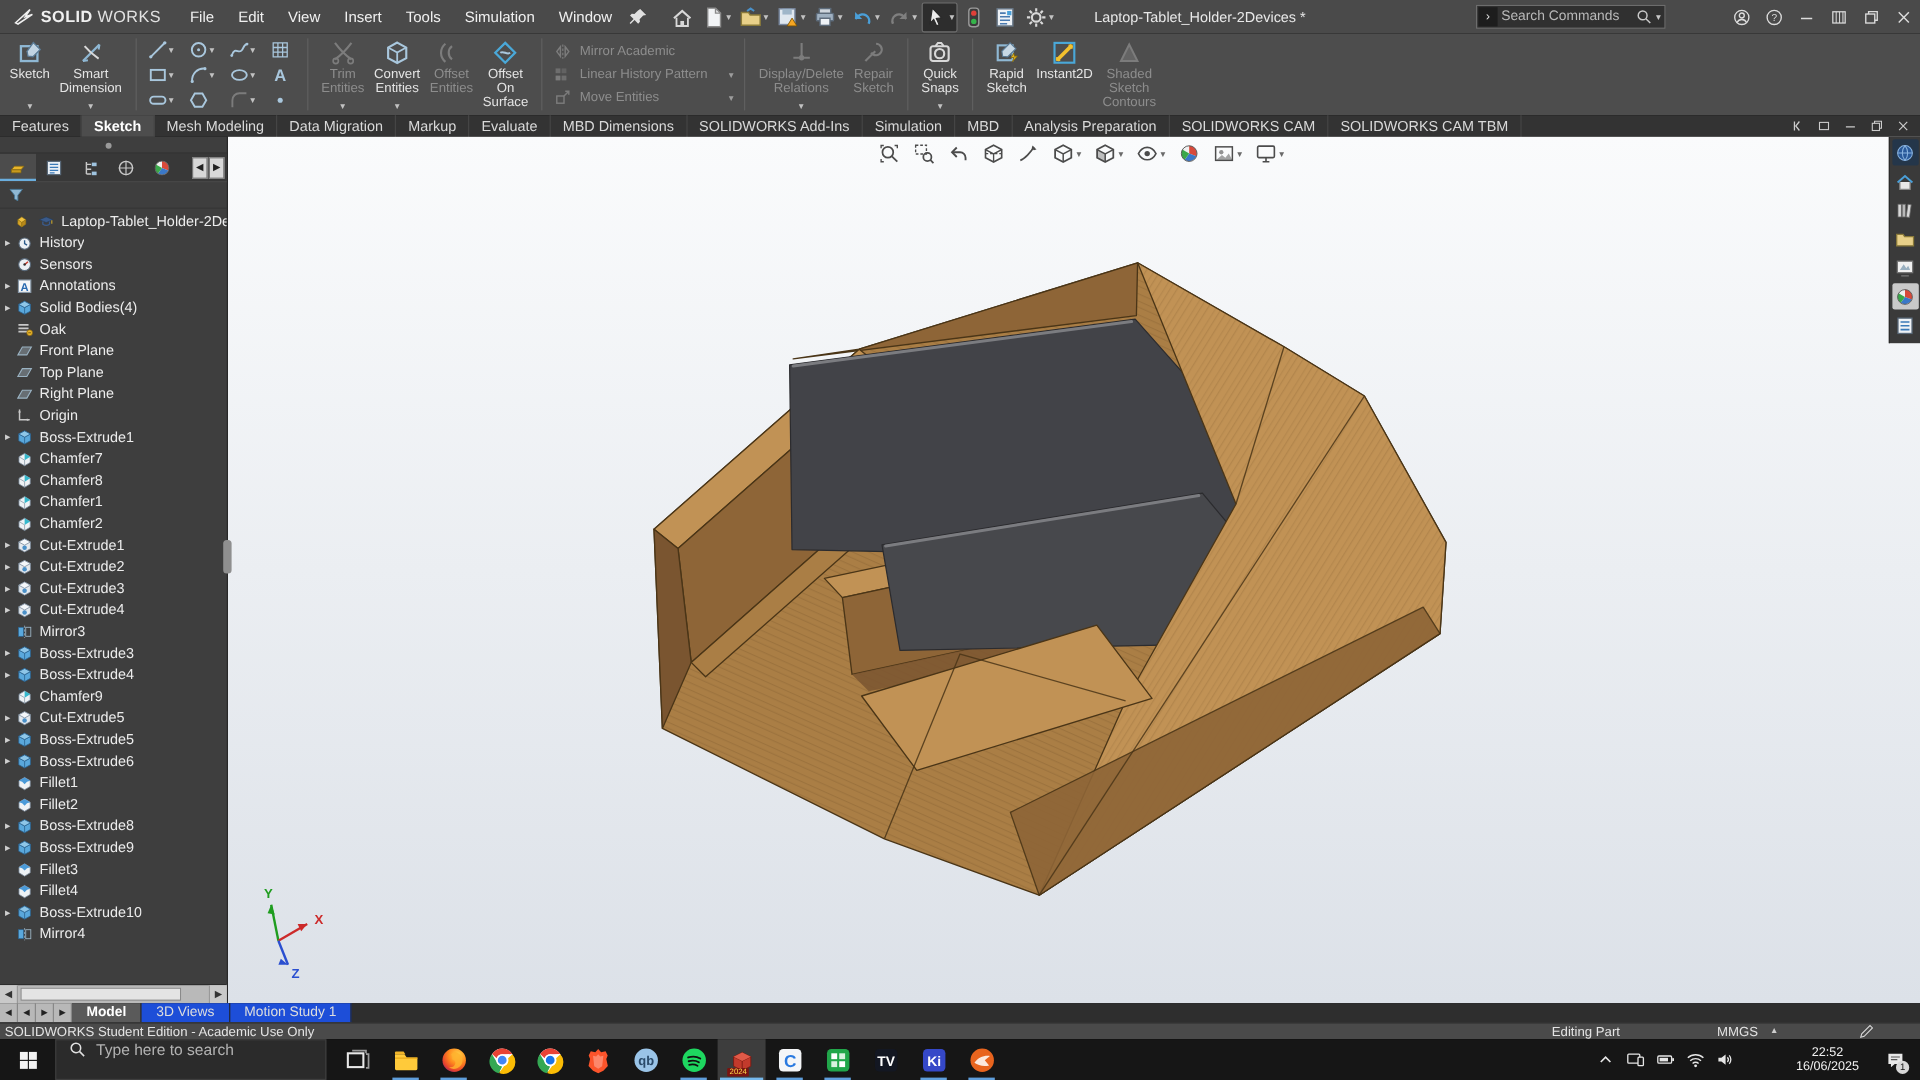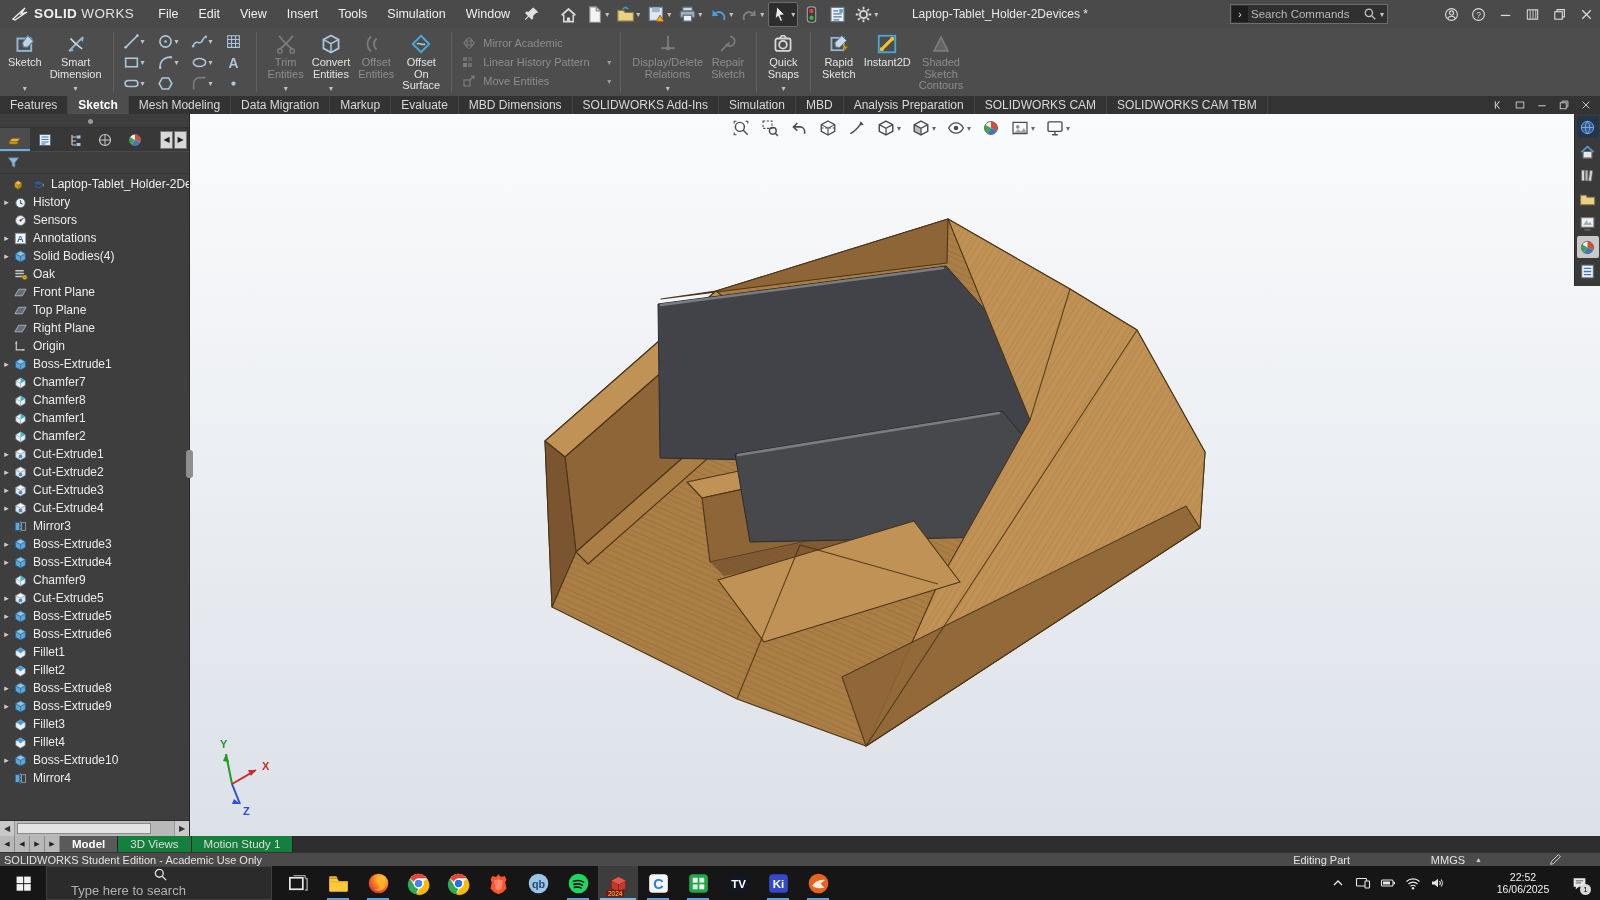--- a/index.html
+++ b/index.html
@@ -128,38 +128,38 @@
   .tp-tile { width:22px; height:22px; display:flex; align-items:center; justify-content:center; border-radius:2px; }
   .tp-tile .icon { width:17px; height:17px; }
   .tp-tile.lit { background:#c9c9c9; }
   .tp-tile.active { background:#24364a; }
 
   
   #bottomtabs { position:absolute; left:0; top:836px; width:1600px; height:16px; background:#2e2e2e;
     display:flex; align-items:stretch; font-size:11.5px; color:#dddddd; }
   .bnav { width:15px; background:#b8b8b8; border-right:1px solid #888; color:#222; font-size:7px;
     display:flex; align-items:center; justify-content:center; }
-  .btab { padding:0 12px; display:flex; align-items:center; background:#15803d; border-right:1px solid #222; }
+  .btab { padding:0 12px; display:flex; align-items:center; background:#1d4ed8; border-right:1px solid #222; }
   .btab.active { background:#5a5a5a; color:#fff; font-weight:bold; }
 
   
   #statusbar { position:absolute; left:0; top:852px; width:1600px; height:14px; background:#4a4a4a;
     border-top:1px solid #333; color:#e3e3e3; font-size:11px; display:flex; align-items:center; }
   #sb-left { padding-left:4px; }
   #sb-mode { position:absolute; right:250px; }
   #sb-units { position:absolute; right:118px; display:flex; align-items:center; gap:10px; }
   #sb-units .car { font-size:7px; color:#cdcdcd; }
   #sb-pen { position:absolute; right:38px; width:13px; height:13px; color:#d8d8d8; }
 
   
   #taskbar { position:absolute; left:0; top:866px; width:1600px; height:34px; background:#161616;
     display:flex; align-items:stretch; color:#e8e8e8; }
   #startbtn { width:46px; display:flex; align-items:center; justify-content:center; }
   #startbtn .icon { width:17px; height:17px; }
-  #tbsearch { width:226px; background:#2b2b2b; border:1px solid #3e3e3e; display:flex; align-items:center;flex-direction:column; }
+  #tbsearch { width:226px; background:#2b2b2b; border:1px solid #3e3e3e; display:flex; align-items:flex-start; }
   #tbsearch .icon { width:15px; height:15px; color:#e0e0e0; margin:0 8px 0 10px; }
   #tbsearch input { flex:1; min-width:0; background:transparent; border:none; outline:none;
     color:#cfcfcf; font-size:13px; font-family:"Liberation Sans",sans-serif; }
   #tbsearch input::placeholder { color:#b2b2b2; }
   #apps { display:flex; align-items:stretch; margin-left:6px; }
   .app { width:40px; position:relative; display:flex; align-items:center; justify-content:center; }
   .app .icon { width:23px; height:23px; }
   .app.active { background:#3d3d3d; }
   .app .runbar { position:absolute; left:9px; right:9px; bottom:0; height:2.5px; background:#5f9edb; }
   .app.active .runbar { left:2px; right:2px; background:#76b9ed; }

